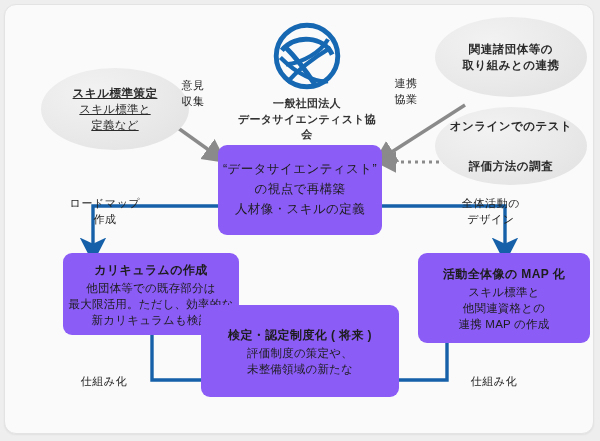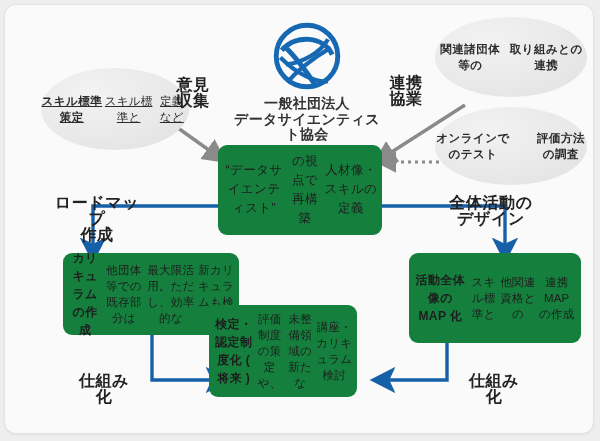--- a/index.html
+++ b/index.html
@@ -28,20 +28,21 @@
     box-sizing: border-box;
     box-shadow: 0 1px 2px rgba(0,0,0,0.06);
     overflow: hidden;
   }
 
   
   .node {
     position: absolute;
     box-sizing: border-box;
     display: flex;
+    flex-direction: column;
     align-items: center;
     justify-content: center;
     text-align: center;
   }
 
   
   .ellipse {
     border-radius: 50%;
     background: radial-gradient(ellipse at 35% 30%, #f2f2f2 0%, #e9e9e9 55%, #e0e0e0 100%);
     color: #2b2b2b;
@@ -53,21 +54,21 @@
     letter-spacing: 0.5px;
   }
   .ellipse .body {
     font-size: 11.5px;
     line-height: 16px;
     letter-spacing: 0.2px;
   }
 
   
   .bluebox {
-    background: #15803d;
+    background: #8b5cf6;
     border-radius: 9px;
     color: #1d1d1d;
     padding: 6px 4px;
   }
   .bluebox .title {
     font-weight: bold;
     font-size: 12px;
     line-height: 18px;
     letter-spacing: 0.4px;
     margin-bottom: 1px;
@@ -79,39 +80,39 @@
   }
   .bluebox.center .title {
     font-weight: normal;
     font-size: 12.5px;
     line-height: 19px;
   }
 
   
   .label {
     position: absolute;
-    font-weight: bold;
-    font-size: 16px;
+    font-weight: normal;
+    font-size: 11px;
     line-height: 16px;
     letter-spacing: 0.6px;
     color: #222222;
     text-align: center;
     white-space: pre-line;
   }
 
   
   #org-logo-block {
     position: absolute;
     left: 228px;
     top: 16px;
     width: 148px;
     text-align: center;
   }
   #org-logo-block .org-name {
-    font-size: 14px;
+    font-size: 11px;
     font-weight: bold;
     line-height: 15px;
     color: #333333;
     letter-spacing: 0.3px;
     margin-top: 1px;
   }
 
   
   #connectors {
     position: absolute;
@@ -189,41 +190,40 @@
     <div class="title">人材像・スキルの定義</div>
   </div>
 
   <div class="node bluebox" style="left:14px; top:248px; width:176px; height:82px;margin-left:44px;">
     <div class="title">カリキュラムの作成</div>
     <div class="body">他団体等での既存部分は</div>
     <div class="body">最大限活用。ただし、効率的な</div>
     <div class="body">新カリキュラムも検討</div>
   </div>
 
-  <div class="node bluebox" style="left:204px; top:300px; width:148px; height:92px;">
+  <div class="node bluebox" style="left:196px; top:300px; width:198px; height:92px;">
     <div class="title">検定・認定制度化 ( 将来 )</div>
     <div class="body">評価制度の策定や、</div>
     <div class="body">未整備領域の新たな</div>
-    <div class="body">講座・カリキュラム検討</div>
-  </div>
-
-  <div class="node bluebox" style="left:404px; top:248px; width:172px; height:90px;">
+  </div>
+
+  <div class="node bluebox" style="left:413px; top:248px; width:172px; height:90px;">
     <div class="title">活動全体像の MAP 化</div>
     <div class="body">スキル標準と</div>
     <div class="body">他関連資格との</div>
     <div class="body">連携 MAP の作成</div>
   </div>
 
   <div class="label" style="left:168px; top:72px; width:40px;">意見
 収集</div>
 
   <div class="label" style="left:381px; top:70px; width:40px;">連携
 協業</div>
 
-  <div class="label" style="left:48px; top:190px; width:88px;">ロードマップ
+  <div class="label" style="left:56px; top:190px; width:88px;">ロードマップ
 作成</div>
 
   <div class="label" style="left:442px; top:190px; width:88px;">全体活動の
 デザイン</div>
 
   <div class="label" style="left:68px; top:368px; width:62px;">仕組み化</div>
 
   <div class="label" style="left:458px; top:368px; width:62px;">仕組み化</div>
 
 </div>

